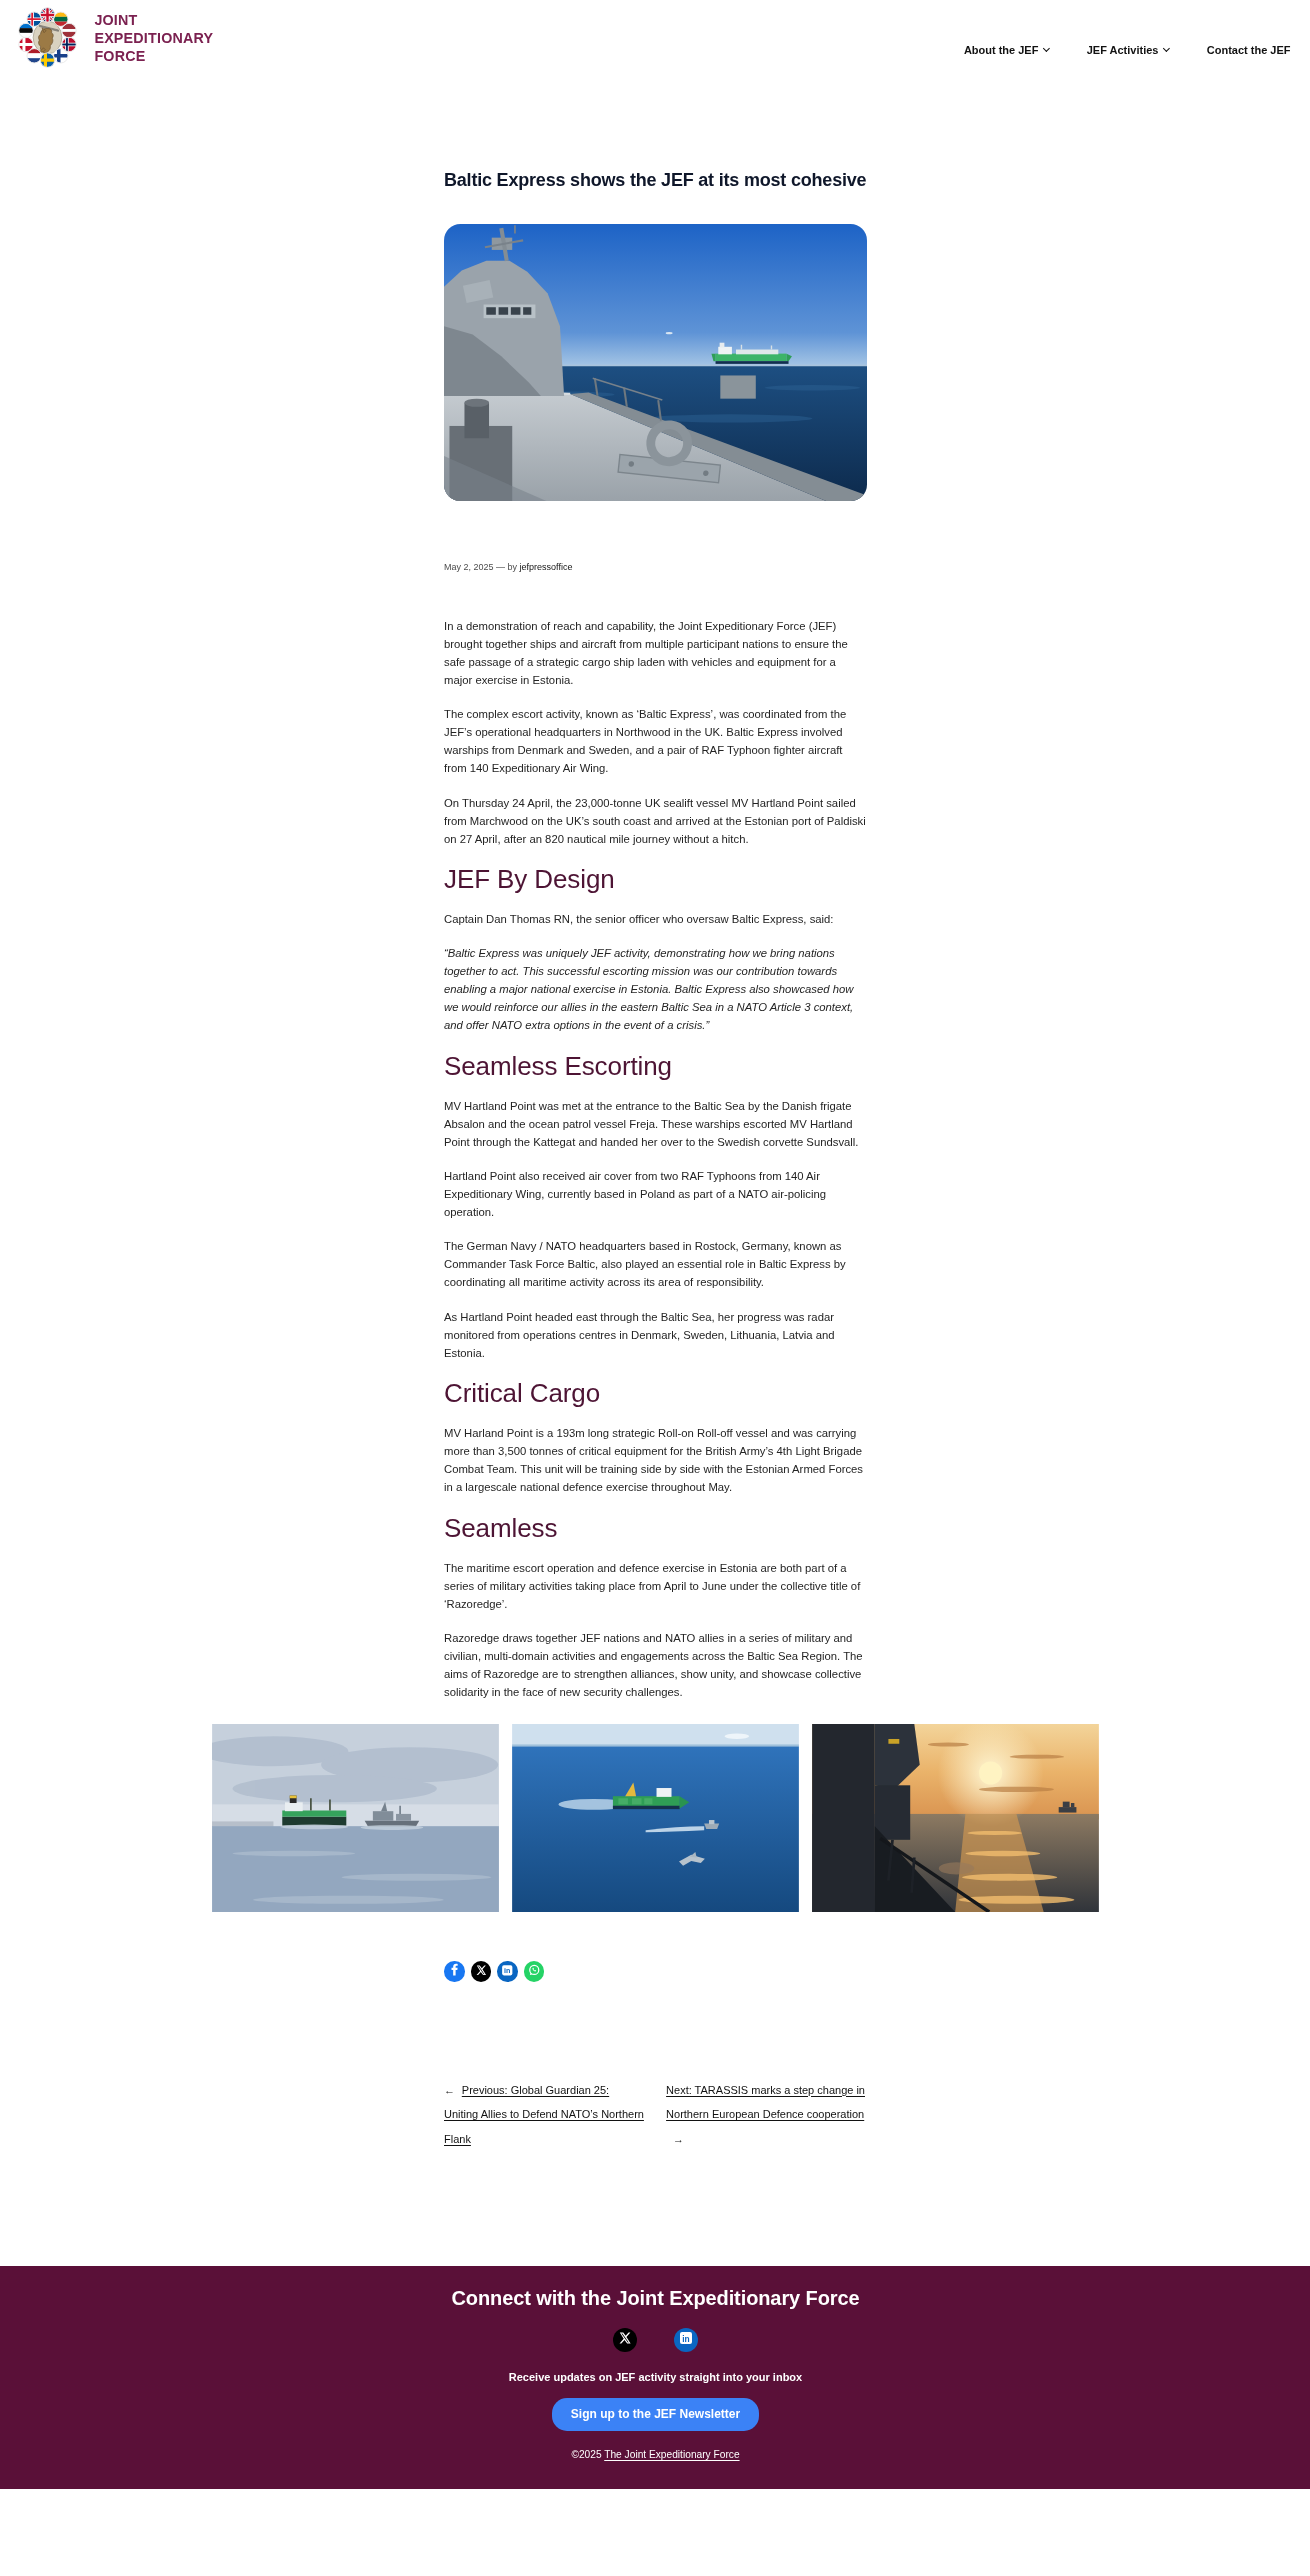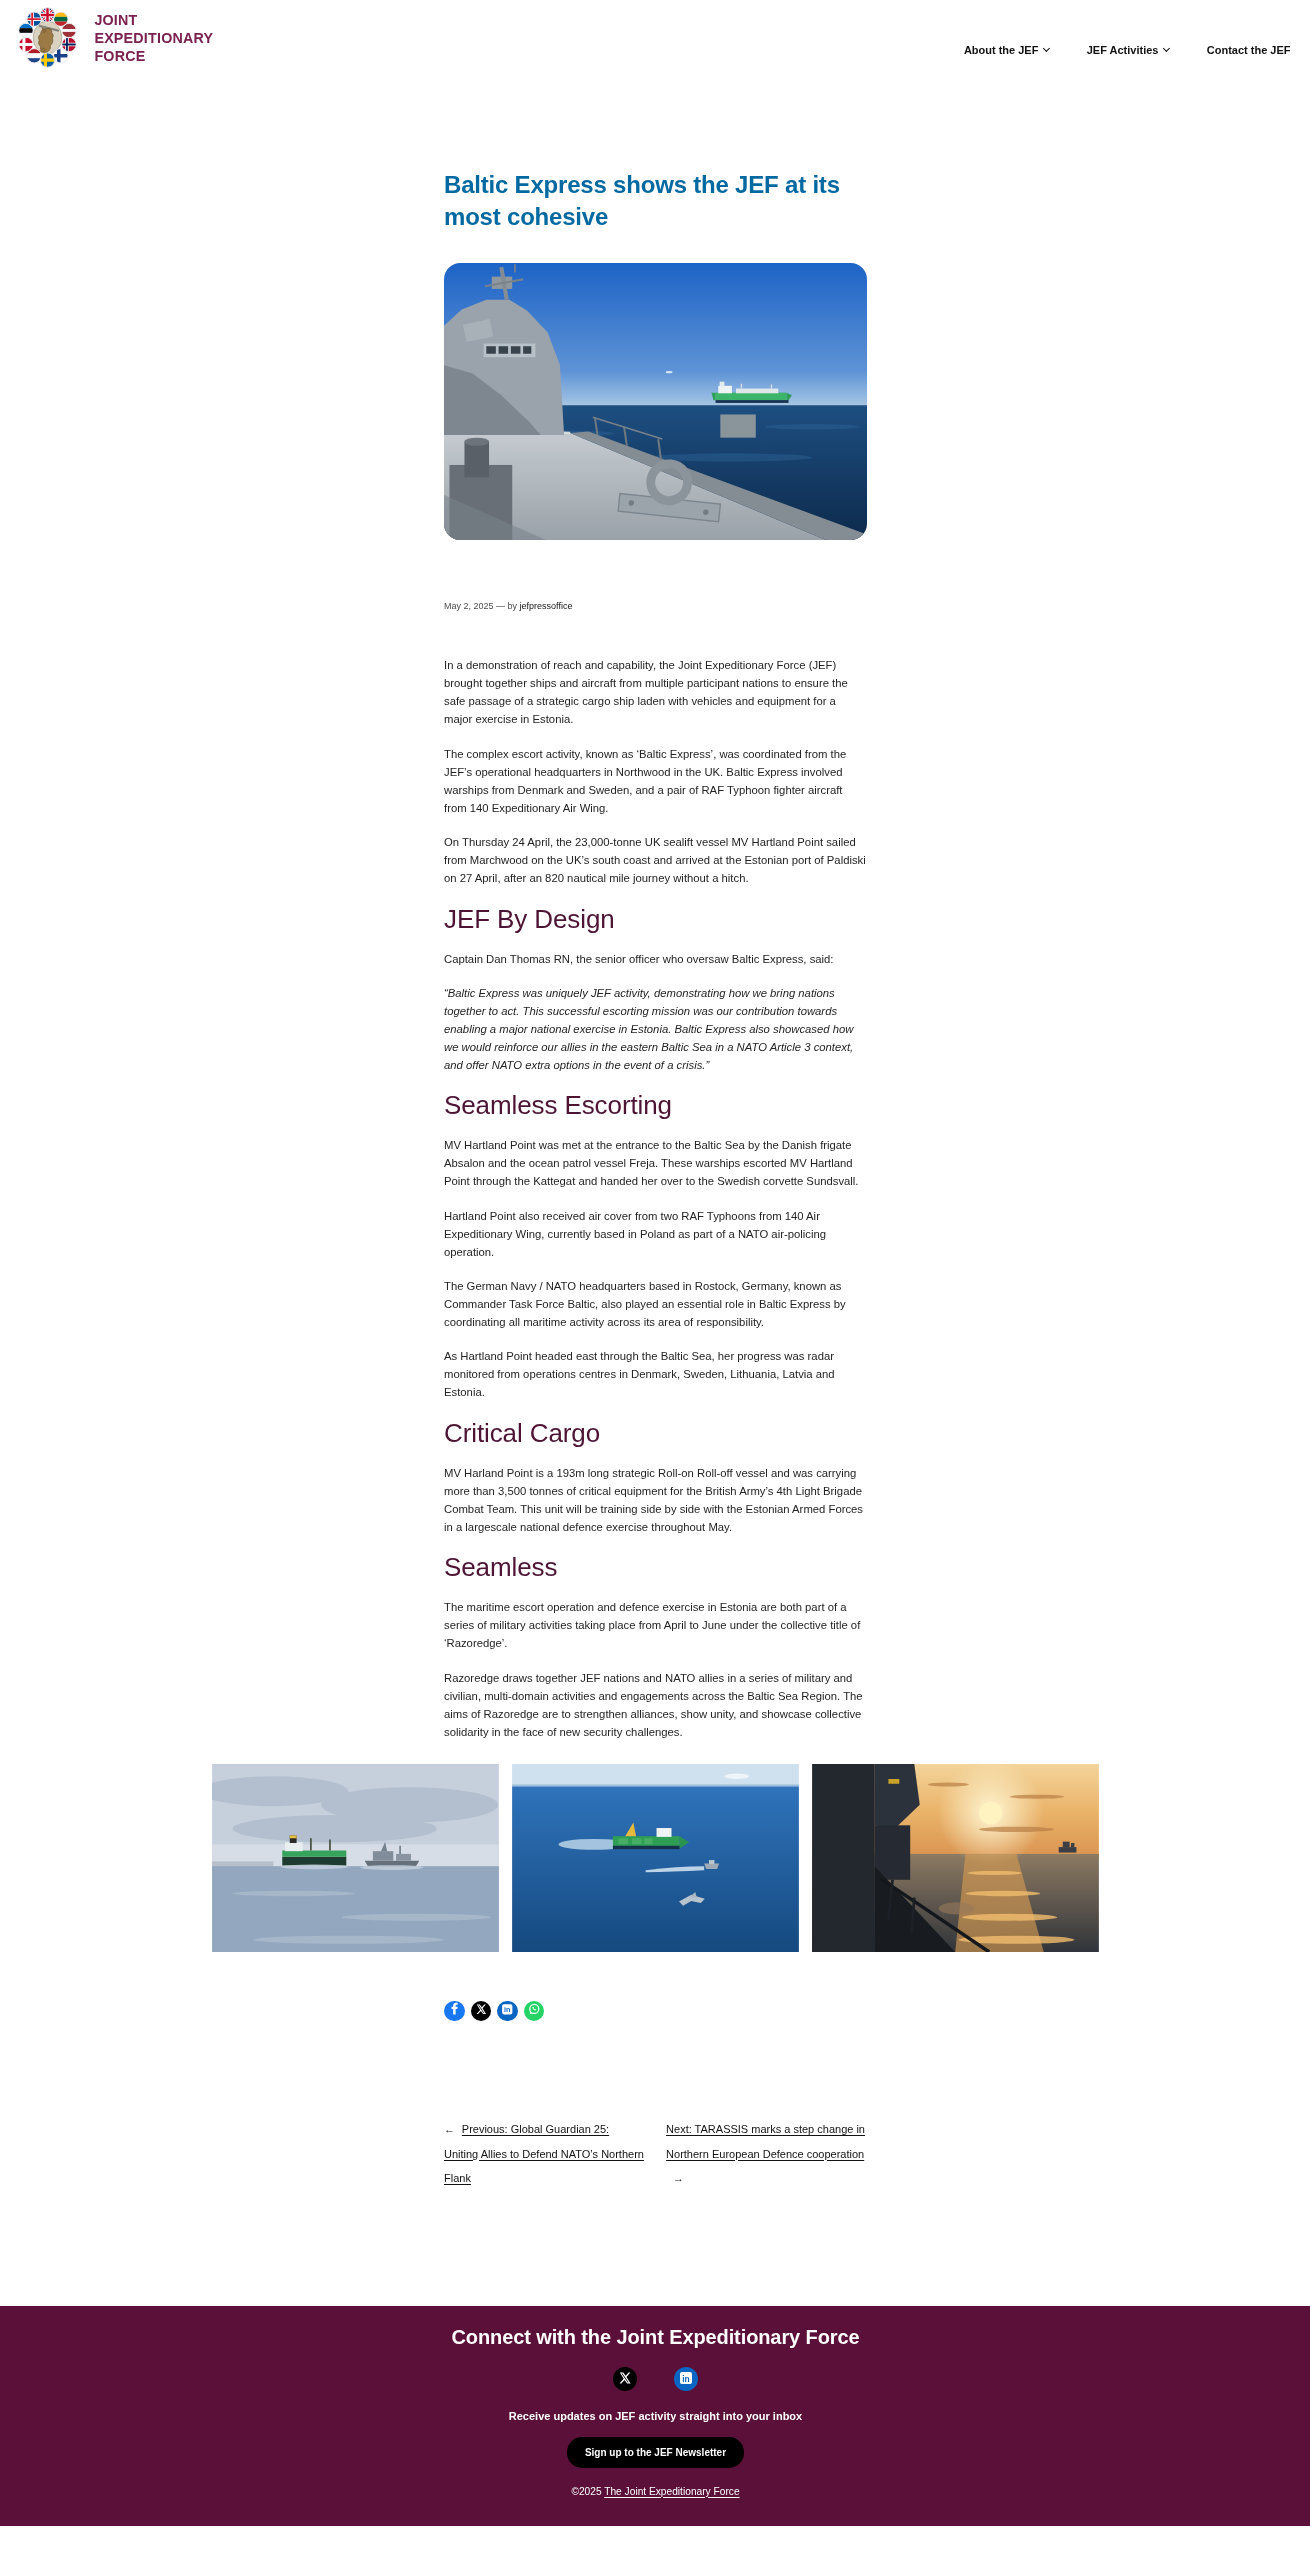--- a/index.html
+++ b/index.html
@@ -27,21 +27,21 @@
     font-size:11px; font-weight:bold; color:#121212; text-decoration:none;
     display:flex; align-items:center; cursor:pointer; white-space:nowrap;
   }
   .caret {
     width:4.8px; height:4.8px; border-right:1.2px solid #121212; border-bottom:1.2px solid #121212;
     transform:rotate(45deg); display:inline-block; margin-left:5.5px; margin-top:-2.7px;
   }
   
   .container { width:423px; margin:0 auto; }
   .page-title {
-    font-size:24px; line-height:1.32; font-weight:bold; color:#0369a1;
+    font-size:18px; line-height:1.32; font-weight:bold; color:#0f172a;
     letter-spacing:-0.2px; margin:98px 0 31px;
   }
   .hero-figure { width:423px; height:277px; margin:0 0 61px; border-radius:16.4px; overflow:hidden; }
   .hero-figure svg { display:block; }
   .post-meta { font-size:9px; color:#4c4c4c; margin:0 0 45px; }
   .post-meta .author { color:#141414; }
   .article p { font-size:11.3px; line-height:18px; margin:0 0 16.4px; color:#242424; }
   .article h2 {
     font-size:26px; line-height:31px; font-weight:400; color:#4d1434;
     margin:2.7px 0 15px; letter-spacing:-0.1px;
@@ -79,21 +79,21 @@
   .footer-heading { font-size:20px; font-weight:bold; margin:0 0 18px; letter-spacing:-0.1px; }
   .footer-social { display:flex; justify-content:center; gap:37px; margin:0 0 19px; }
   .footer-social-btn {
     width:24px; height:24px; border-radius:50%; display:flex;
     align-items:center; justify-content:center; cursor:pointer; border:none; padding:0;
   }
   .footer-social-x { background:#000000; }
   .footer-social-li { background:#0a66c2; }
   .newsletter-prompt { font-size:11px; font-weight:bold; margin:0 0 15px; }
   .signup-button {
-    background:#000000; color:#ffffff; font-family:inherit; font-size:10px; font-weight:bold;
+    background:#3b82f6; color:#ffffff; font-family:inherit; font-size:12px; font-weight:bold;
     padding:9.6px 18.4px; border:none; border-radius:15px; cursor:pointer;
   }
   .copyright { font-size:10.2px; margin-top:18px; }
   .copyright a { color:#ffffff; text-decoration:underline; text-underline-offset:2px; }
 </style>
 </head>
 <body>
 
 <header class="site-header">
   <a class="logo">

